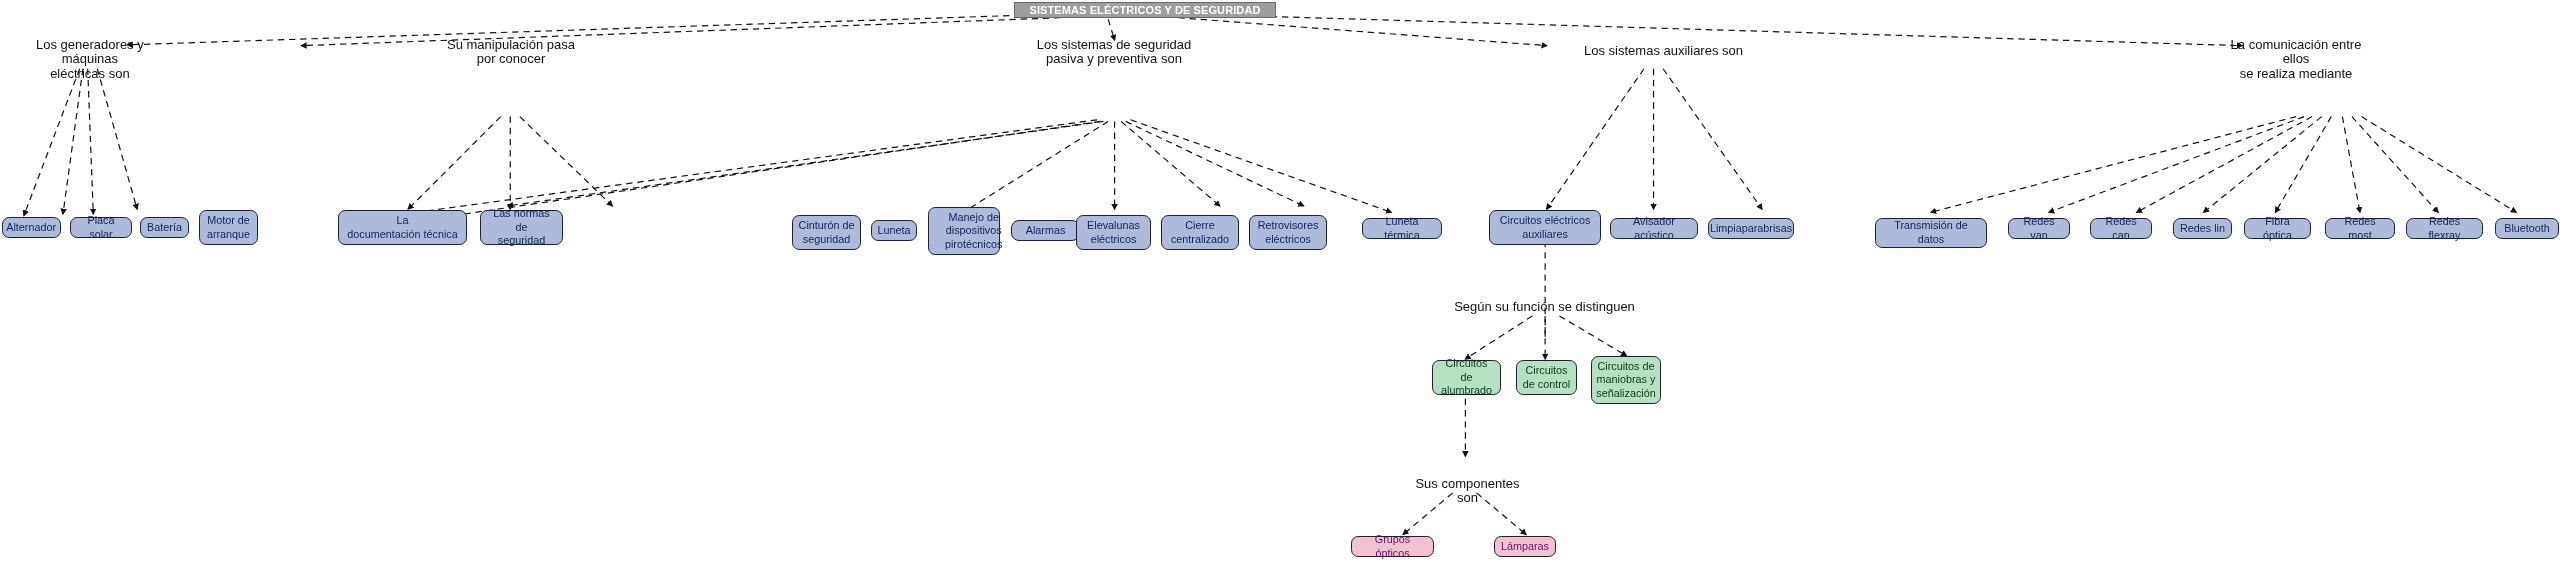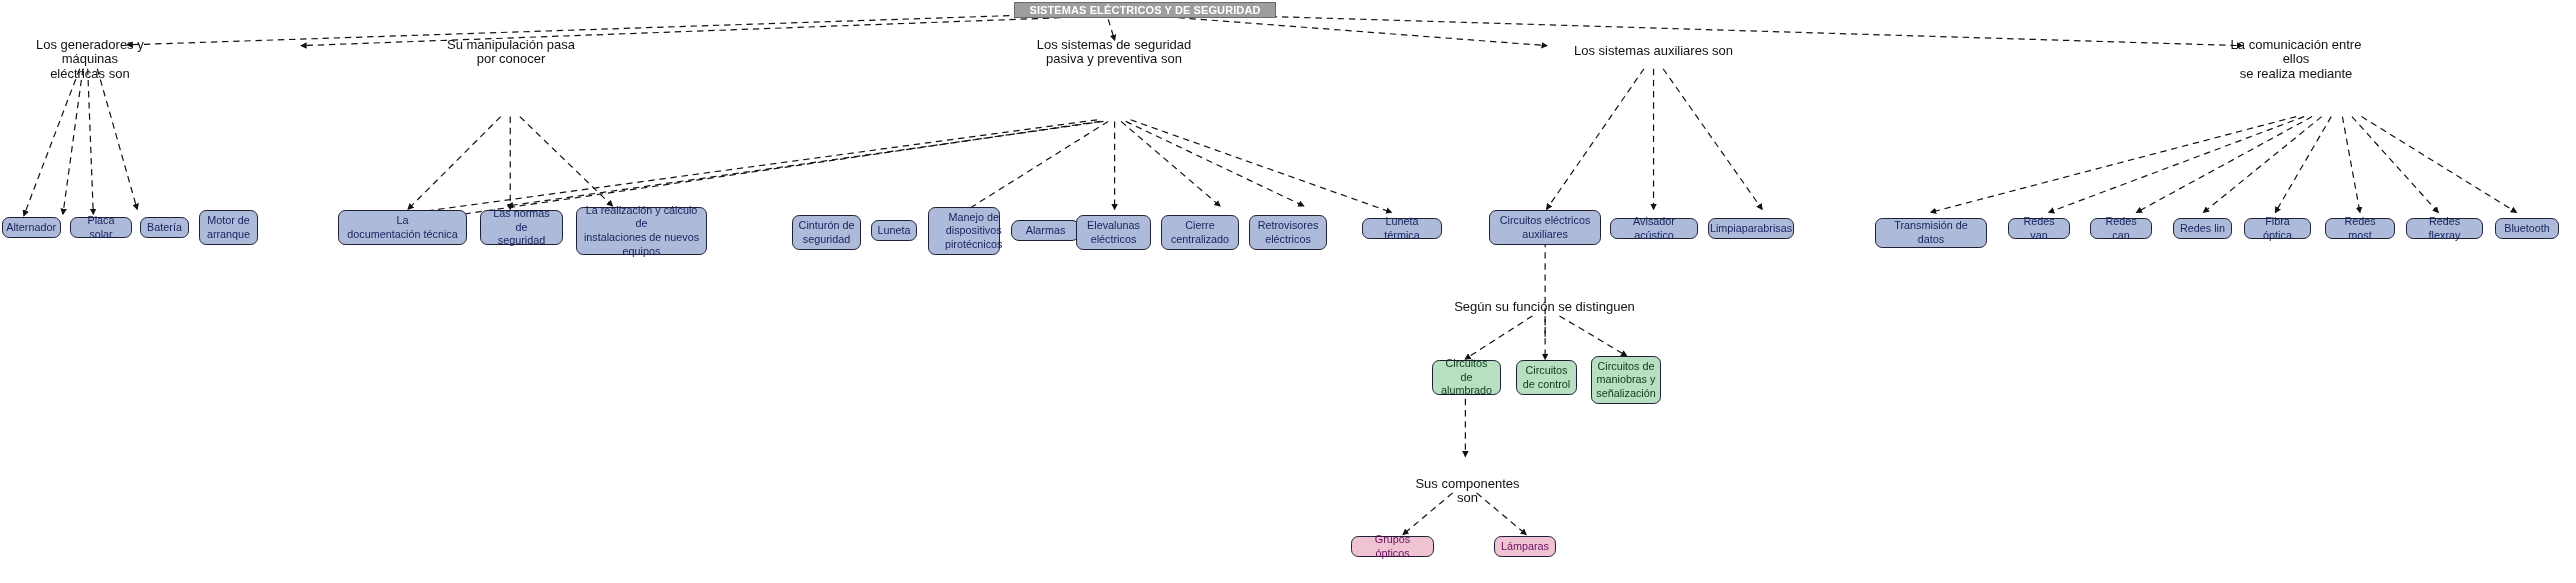--- a/index.html
+++ b/index.html
@@ -147,42 +147,39 @@
 
   <div class="linklabel" style="left:14.4px; top:38px; width:151px;">Los generadores y máquinas
 eléctricas son</div>
 
   <div class="linklabel" style="left:440px; top:38px; width:142px;">Su manipulación pasa
 por conocer</div>
 
   <div class="linklabel" style="left:1036px; top:38px; width:156px;">Los sistemas de seguridad
 pasiva y preventiva son</div>
 
-  <div class="linklabel" style="left:1564px; top:44px; width:179px;">Los sistemas auxiliares son</div>
+  <div class="linklabel" style="left:1564px; top:44px; width:179px;text-align:right;">Los sistemas auxiliares son</div>
 
   <div class="linklabel" style="left:2218px; top:38px; width:156px;">La comunicación entre ellos
 se realiza mediante</div>
 
   <div class="linklabel" style="left:1449px; top:300px; width:191px;">Según su función se distinguen</div>
 
   <div class="linklabel" style="left:1410px; top:477px; width:115px;">Sus componentes son</div>
 
   <div class="node blue" style="left:1.6px; top:217px; width:59px; height:21px;">Alternador</div>
   <div class="node blue" style="left:70px; top:217px; width:62px; height:21px;">Placa solar</div>
   <div class="node blue" style="left:140px; top:217px; width:49px; height:21px;">Batería</div>
   <div class="node blue" style="left:199px; top:210px; width:59px; height:35px;">Motor de
 arranque</div>
 
   <div class="node blue" style="left:338px; top:210px; width:129px; height:35px;">La
 documentación técnica</div>
   <div class="node blue" style="left:480px; top:210px; width:83px; height:35px;">Las normas de
 seguridad</div>
-  <div class="node blue" style="left:576px; top:207px; width:131px; height:48px;">La realización y cálculo de
-instalaciones de nuevos
-equipos</div>
 
   <div class="node blue" style="left:792px; top:215px; width:69px; height:35px;">Cinturón de
 seguridad</div>
   <div class="node blue" style="left:871px; top:220px; width:46px; height:21px;">Luneta</div>
   <div class="node blue" style="left:928px; top:207px; width:72px; height:48px;padding-left:25px;">Manejo de
 dispositivos
 pirotécnicos</div>
   <div class="node blue" style="left:1011px; top:220px; width:69px; height:21px;border-radius:8px;">Alarmas</div>
   <div class="node blue" style="left:1076px; top:215px; width:75px; height:35px;">Elevalunas
 eléctricos</div>

